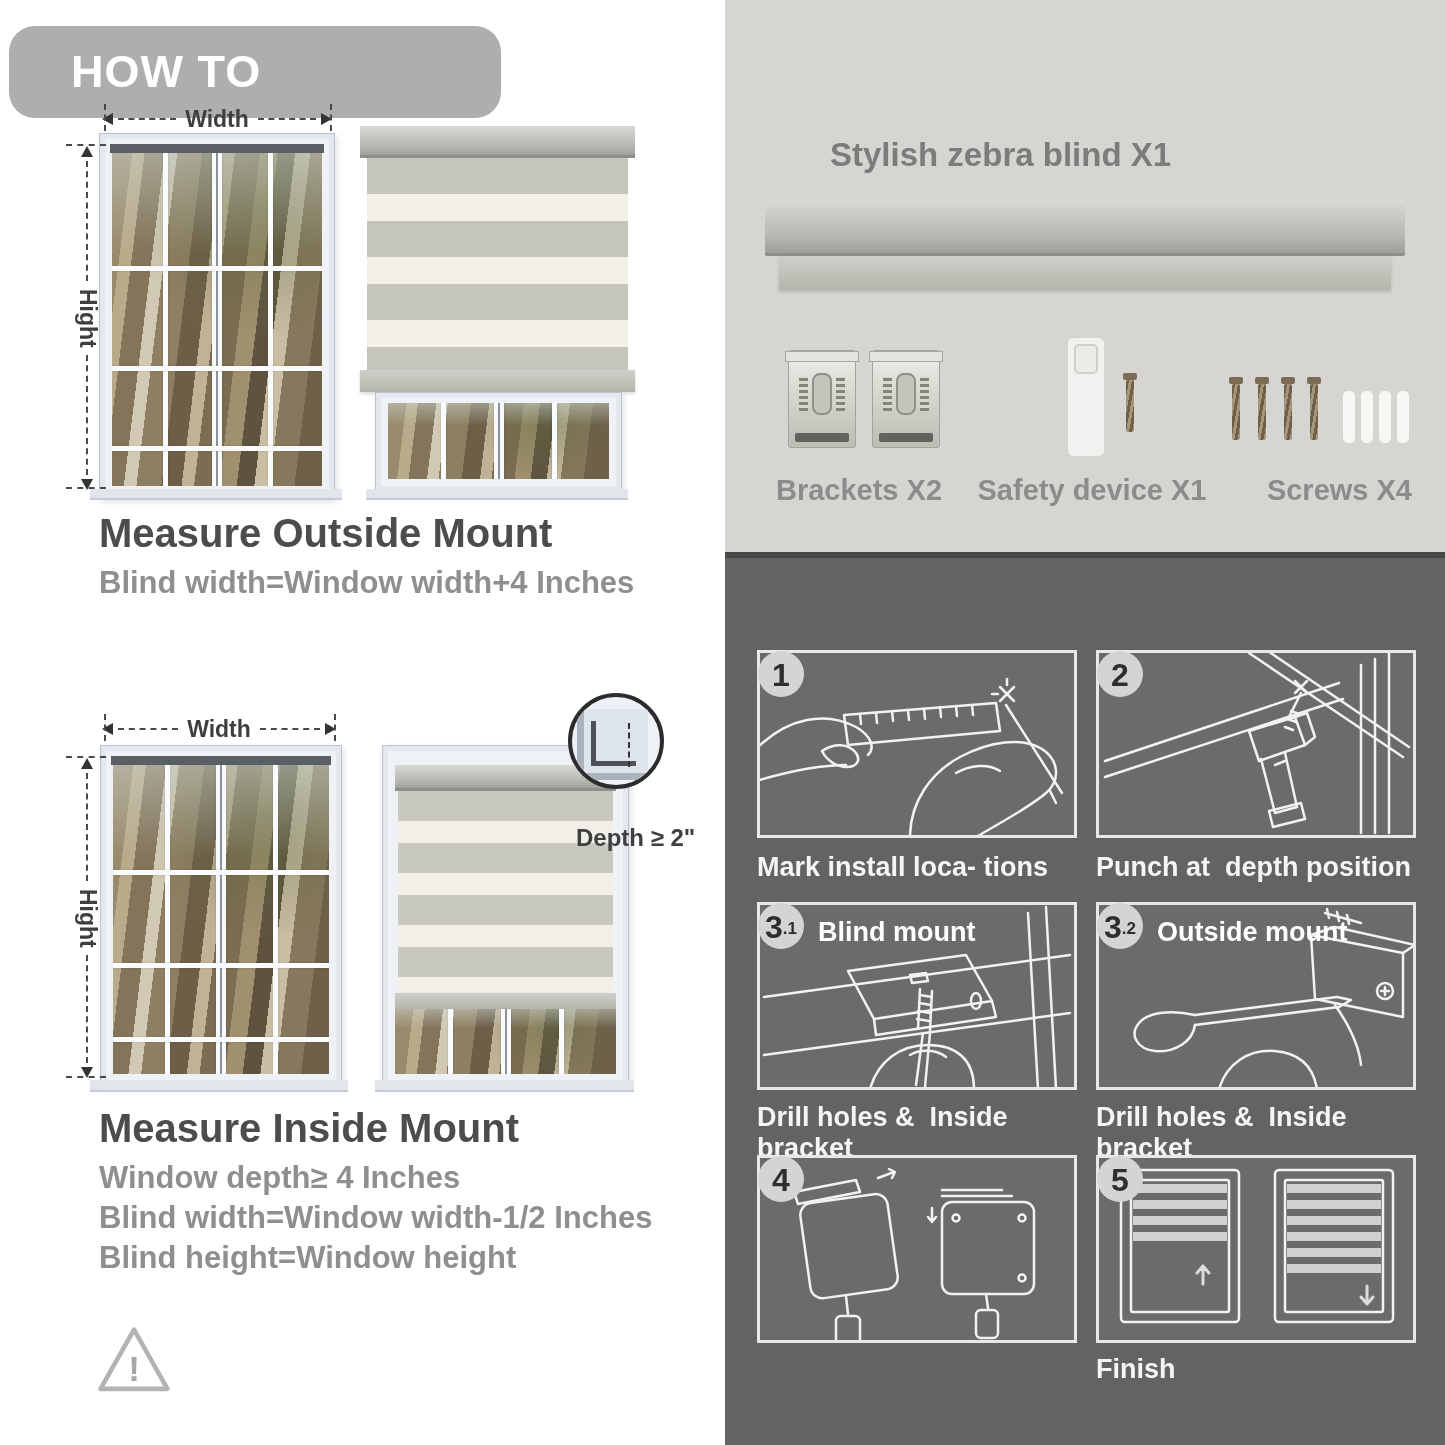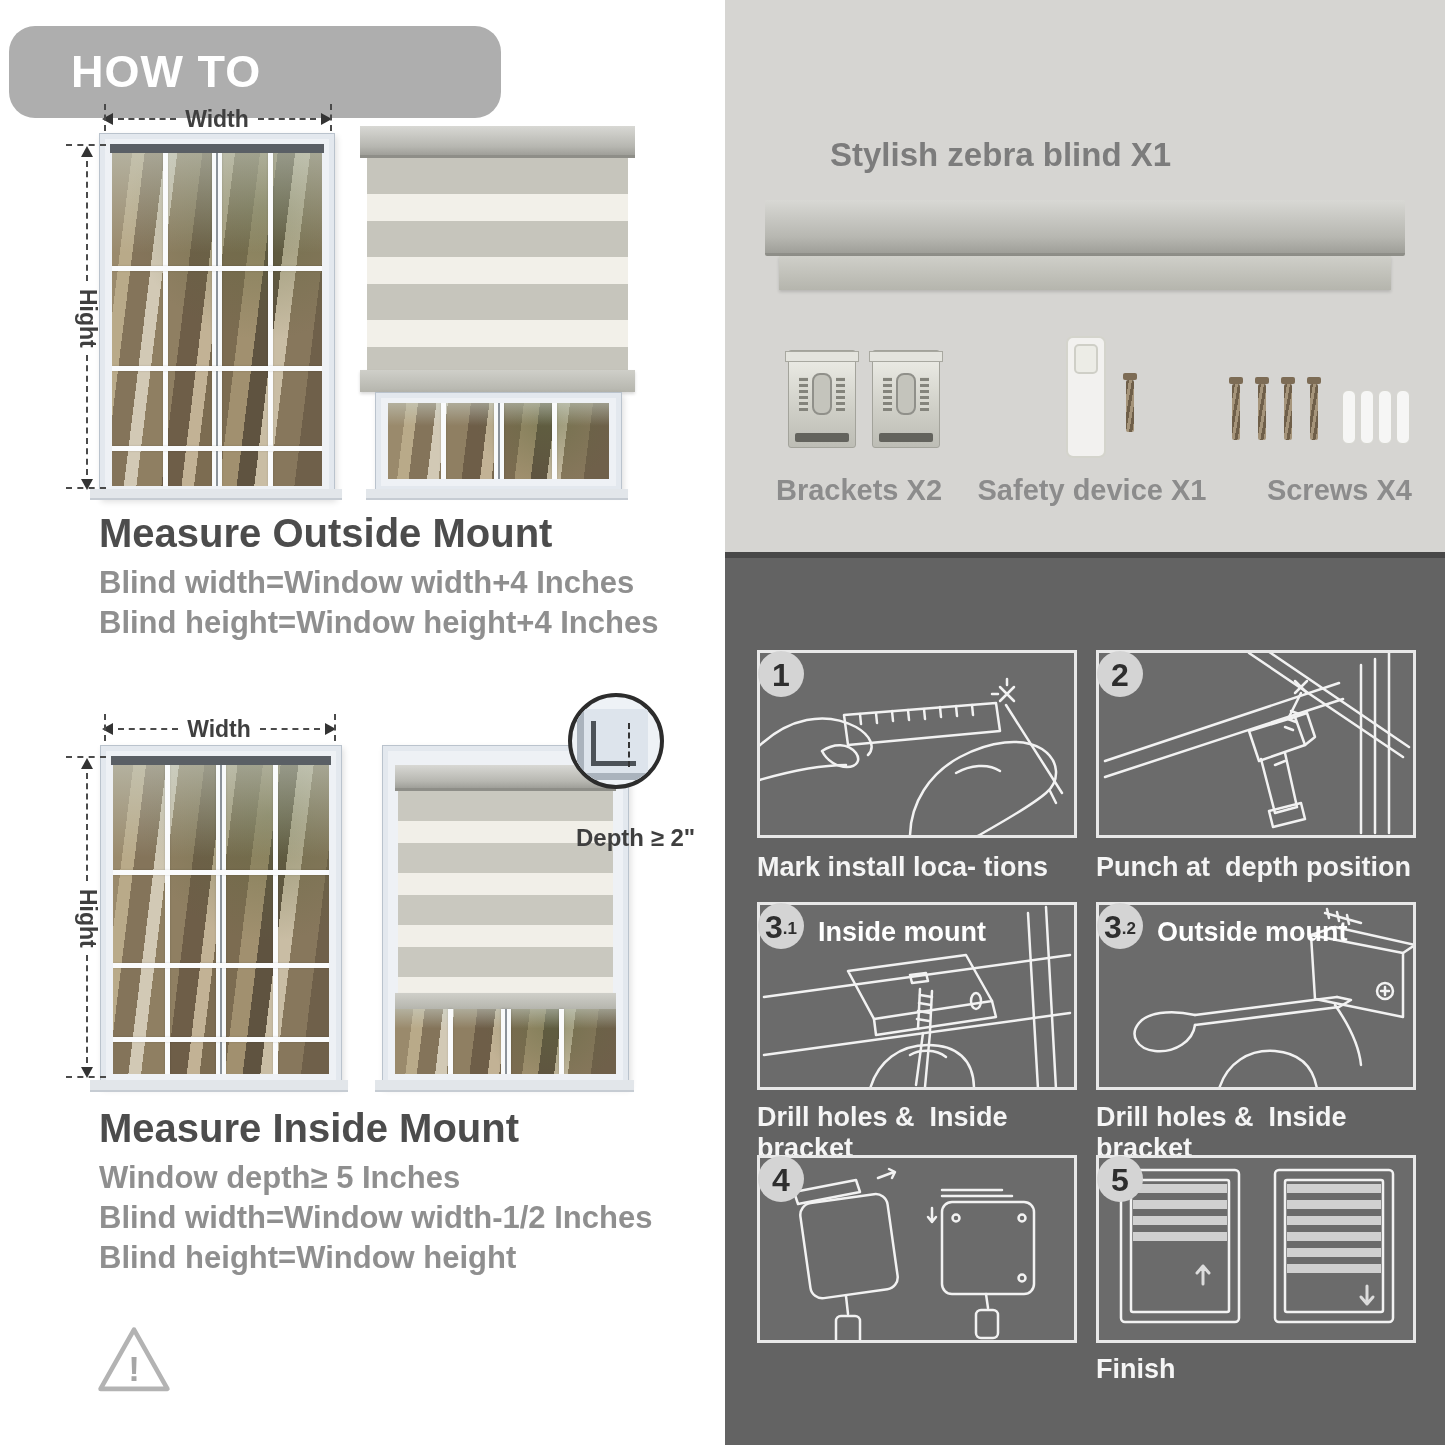--- a/index.html
+++ b/index.html
@@ -148,21 +148,20 @@
         <div class="mull center" style="left:calc(50% - 5px);top:0;bottom:0;width:10px;"></div>
         <div class="mull" style="left:calc(25% - 2px);top:0;bottom:0;width:5px;"></div>
         <div class="mull" style="left:calc(75% - 2px);top:0;bottom:0;width:5px;"></div>
       </div>
     </div>
   </div>
   <div class="sill" style="left:366px;top:489px;width:262px;height:9px;"></div>
 
   <div class="h2" style="left:99px;top:511px;">Measure Outside Mount</div>
   <div class="formula" style="left:99px;top:565px;">Blind width=Window width+4 Inches</div>
-  <div class="formula" style="left:99px;top:605px;">Blind height=Window height+4 Inches</div>
 
   <div class="dimh" style="left:102px;top:716px;width:234px;">
     <span class="ah l"></span>
     <span class="seg"></span>
     <span class="dimlabel">Width</span>
     <span class="seg"></span>
     <span class="ah r"></span>
   </div>
   <div class="vguide" style="left:104px;top:714px;height:48px;"></div>
   <div class="vguide" style="left:334px;top:714px;height:48px;"></div>
@@ -205,21 +204,21 @@
   <div class="sill" style="left:375px;top:1080px;width:259px;height:10px;"></div>
 
   <div class="mag" style="left:568px;top:693px;width:88px;height:88px;">
     <div style="position:absolute;right:12px;top:12px;width:64px;height:64px;background:#dde4ec;border-left:7px solid #aab3bd;border-bottom:7px solid #aab3bd;"></div>
     <div style="position:absolute;right:24px;top:24px;width:40px;height:40px;border-left:5px solid #4c5258;border-bottom:5px solid #4c5258;"></div>
     <div style="position:absolute;right:30px;top:26px;height:44px;border-left:2px dashed #333;"></div>
   </div>
   <div class="depth-label" style="left:576px;top:824px;">Depth ≥ 2"</div>
 
   <div class="h2" style="left:99px;top:1106px;">Measure Inside Mount</div>
-  <div class="formula" style="left:99px;top:1160px;">Window depth≥ 5 Inches</div>
+  <div class="formula" style="left:99px;top:1160px;">Window depth≥ 4 Inches</div>
   <div class="formula" style="left:99px;top:1200px;">Blind width=Window width-1/2 Inches</div>
   <div class="formula" style="left:99px;top:1240px;">Blind height=Window height</div>
 
   <svg class="warn-tri" style="left:96px;top:1320px;" width="76" height="80" viewBox="0 0 100 96">
     <path d="M50 8 L94 86 L6 86 Z" fill="none" stroke="#b3b3b3" stroke-width="6" stroke-linejoin="round"></path>
     <text x="50" y="76" font-size="46" font-weight="bold" fill="#a6a6a6" text-anchor="middle" font-family="Liberation Sans, sans-serif">!</text>
   </svg>
 
   <div class="panel-light"></div>
   <div class="inc-title">Stylish zebra blind X1</div>
@@ -334,21 +333,21 @@
         <path d="M160 90 l12 2 m-13 6 l12 2 m-13 6 l12 2 m-13 6 l12 2"></path>
         <path d="M163 128 L156 180 M170 128 L165 182"></path>
         <path d="M110 184 C 118 156, 140 140, 168 140 C 196 140, 214 154, 214 184"></path>
         <path d="M150 150 C 160 144, 176 144, 186 152"></path>
       </g>
     </svg>
     <div class="badge">
         <span>3</span>
         <span class="sub">.1</span>
       </div>
-    <div class="steptitle">Inside mount</div>
+    <div class="steptitle">Blind mount</div>
   </div>
   <div class="caption" style="left:757px;top:1102px;">Drill holes &amp;  Inside bracket</div>
 
   <div class="step" style="left:1096px;top:902px;">
     <svg width="314" height="182" viewBox="0 0 314 182">
       <g fill="none" stroke="#f2f2f2" stroke-width="2.5" stroke-linecap="round" stroke-linejoin="round">
         <path d="M212 30 L304 48 L304 112 L216 94 Z"></path>
         <path d="M212 30 L236 22 L316 40 L304 48"></path>
         <path d="M226 8 L262 18"></path>
         <path d="M228 4 l2 9 m8 -6 l2 9 m8 -6 l2 9"></path>

